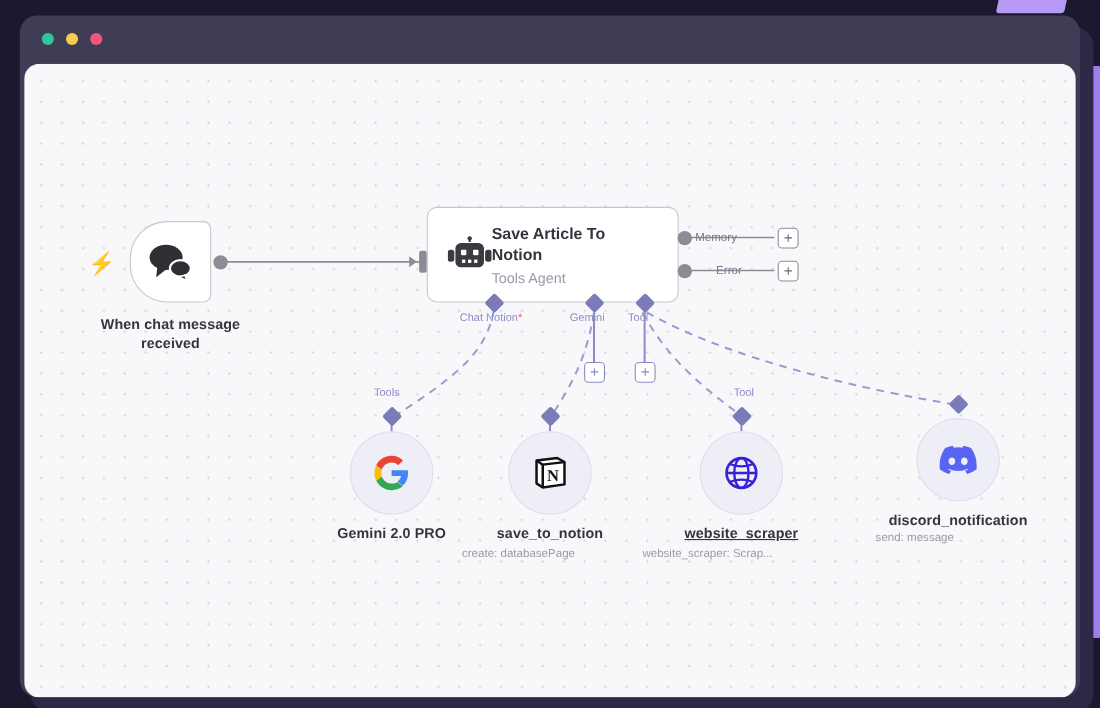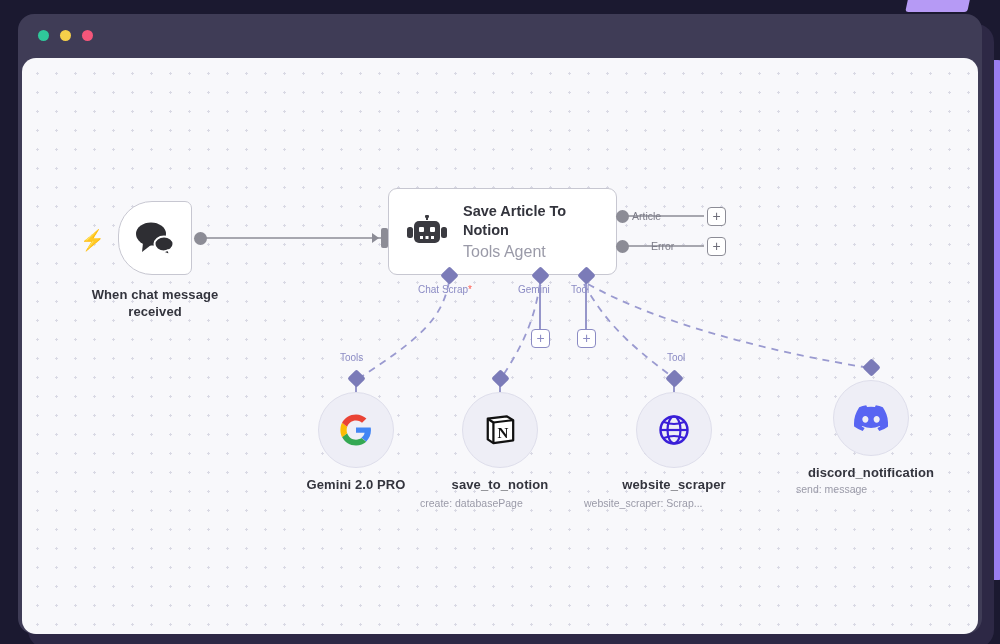--- a/index.html
+++ b/index.html
@@ -77,25 +77,25 @@
   .bolt { position: absolute; left: 58px; top: 172px; font-size: 20px; color: #ff5a4e; line-height: 1; }
 
   
   .agent {
     position: absolute; left: 366px; top: 130px;
     width: 229px; height: 87px;
     background: #ffffff;
     border: 1.4px solid #c7c7d1;
     border-radius: 9px;
     display: flex; align-items: center;
-    padding-left: 18px; gap: 16px;
+    padding-left: 18px; 
   }
   .agent-text { display: flex; flex-direction: column; }
   .agent-title { font-size: 14.5px; font-weight: 700; color: #33343d; line-height: 19px; max-width: 130px; }
-  .agent-sub { font-size: 16px; color: #9a9aa8; margin-top: 3px; }
+  .agent-sub { font-size: 13px; color: #9a9aa8; margin-top: 3px; }
 
   
   .port-dot {
     position: absolute; width: 13px; height: 13px;
     border-radius: 50%; background: #8c8c96;
   }
   .port-label {
     position: absolute; font-size: 10.5px; color: #7b7b87;
     white-space: nowrap;
   }
@@ -212,30 +212,30 @@
           <rect x="18.5" y="21" width="3" height="3" fill="#ffffff"></rect>
           <rect x="24" y="21" width="3" height="3" fill="#ffffff"></rect>
         </svg>
         <div class="agent-text">
           <span class="agent-title">Save Article To Notion</span>
           <span class="agent-sub">Tools Agent</span>
         </div>
       </div>
 
       <span class="port-dot" style="left:594px; top:152px;"></span>
-      <span class="port-label" style="left:610px; top:152px;">Article</span>
+      <span class="port-label" style="left:610px; top:152px;">Memory</span>
       <span class="plus-box" style="left:685px; top:149px;">+</span>
 
       <span class="port-dot" style="left:594px; top:182px;"></span>
       <span class="port-label" style="left:629px; top:182px;">Error</span>
       <span class="plus-box" style="left:685px; top:179px;">+</span>
 
       <span class="diamond" style="left:421px; top:211px;"></span>
       <span class="sub-label" style="left:396px; top:226px;">
-        <span>Chat Scrap</span><span class="req">*</span>
+        <span>Chat Notion</span><span class="req">*</span>
       </span>
 
       <span class="diamond" style="left:512px; top:211px;"></span>
       <span class="sub-label" style="left:496px; top:226px;">Gemini</span>
       <span class="plus-box lav" style="left:509px; top:271px;">+</span>
 
       <span class="diamond" style="left:558px; top:211px;"></span>
       <span class="sub-label" style="left:549px; top:226px;">Tool</span>
       <span class="plus-box lav" style="left:555px; top:271px;">+</span>
 
@@ -267,21 +267,21 @@
       <span class="diamond" style="left:646px; top:314px;"></span>
       <div class="circ" style="left:614px; top:334px;">
         <svg width="32" height="32" viewBox="0 0 32 32">
           <circle cx="16" cy="16" r="13.5" fill="none" stroke="#3a1fd8" stroke-width="2.4"></circle>
           <ellipse cx="16" cy="16" rx="6.5" ry="13.5" fill="none" stroke="#3a1fd8" stroke-width="2.2"></ellipse>
           <line x1="2.5" y1="16" x2="29.5" y2="16" stroke="#3a1fd8" stroke-width="2.2"></line>
           <path d="M 6 8 Q 16 12 26 8" fill="none" stroke="#3a1fd8" stroke-width="2"></path>
           <path d="M 6 24 Q 16 20 26 24" fill="none" stroke="#3a1fd8" stroke-width="2"></path>
         </svg>
       </div>
-      <div class="node-title" style="left:577px; top:418px; width:150px;">website_scraper</div>
+      <div class="node-title" style="left:577px; top:418px; width:150px;text-decoration:underline;">website_scraper</div>
       <div class="node-sub" style="left:562px; top:438px; width:180px;">website_scraper: Scrap...</div>
 
       <span class="diamond" style="left:843px; top:303px;"></span>
       <div class="circ" style="left:811px; top:322px;">
         <svg width="34" height="26" viewBox="0 0 127 96">
           <path fill="#5865f2" d="M107.7 8.07A105.15 105.15 0 0 0 81.47 0a72.06 72.06 0 0 0-3.36 6.83 97.68 97.68 0 0 0-29.11 0A72.37 72.37 0 0 0 45.64 0a105.89 105.89 0 0 0-26.25 8.09C2.79 32.65-1.71 56.6.54 80.21a105.73 105.73 0 0 0 32.17 16.15 77.7 77.7 0 0 0 6.89-11.11 68.42 68.42 0 0 1-10.85-5.18c.91-.66 1.8-1.34 2.66-2a75.57 75.57 0 0 0 64.32 0c.87.71 1.76 1.39 2.66 2a68.68 68.68 0 0 1-10.87 5.19 77 77 0 0 0 6.89 11.1 105.25 105.25 0 0 0 32.19-16.14c2.64-27.38-4.51-51.11-18.9-72.15ZM42.45 65.69C36.18 65.69 31 60 31 53s5-12.74 11.43-12.74S54 46 53.89 53s-5.05 12.69-11.44 12.69Zm42.24 0C78.41 65.69 73.25 60 73.25 53s5-12.74 11.44-12.74S96.23 46 96.12 53s-5.04 12.69-11.43 12.69Z"></path>
         </svg>
       </div>
       <div class="node-title" style="left:774px; top:406px; width:150px;">discord_notification</div>
       <div class="node-sub" style="left:774px; top:424px; width:150px;">send: message</div>

